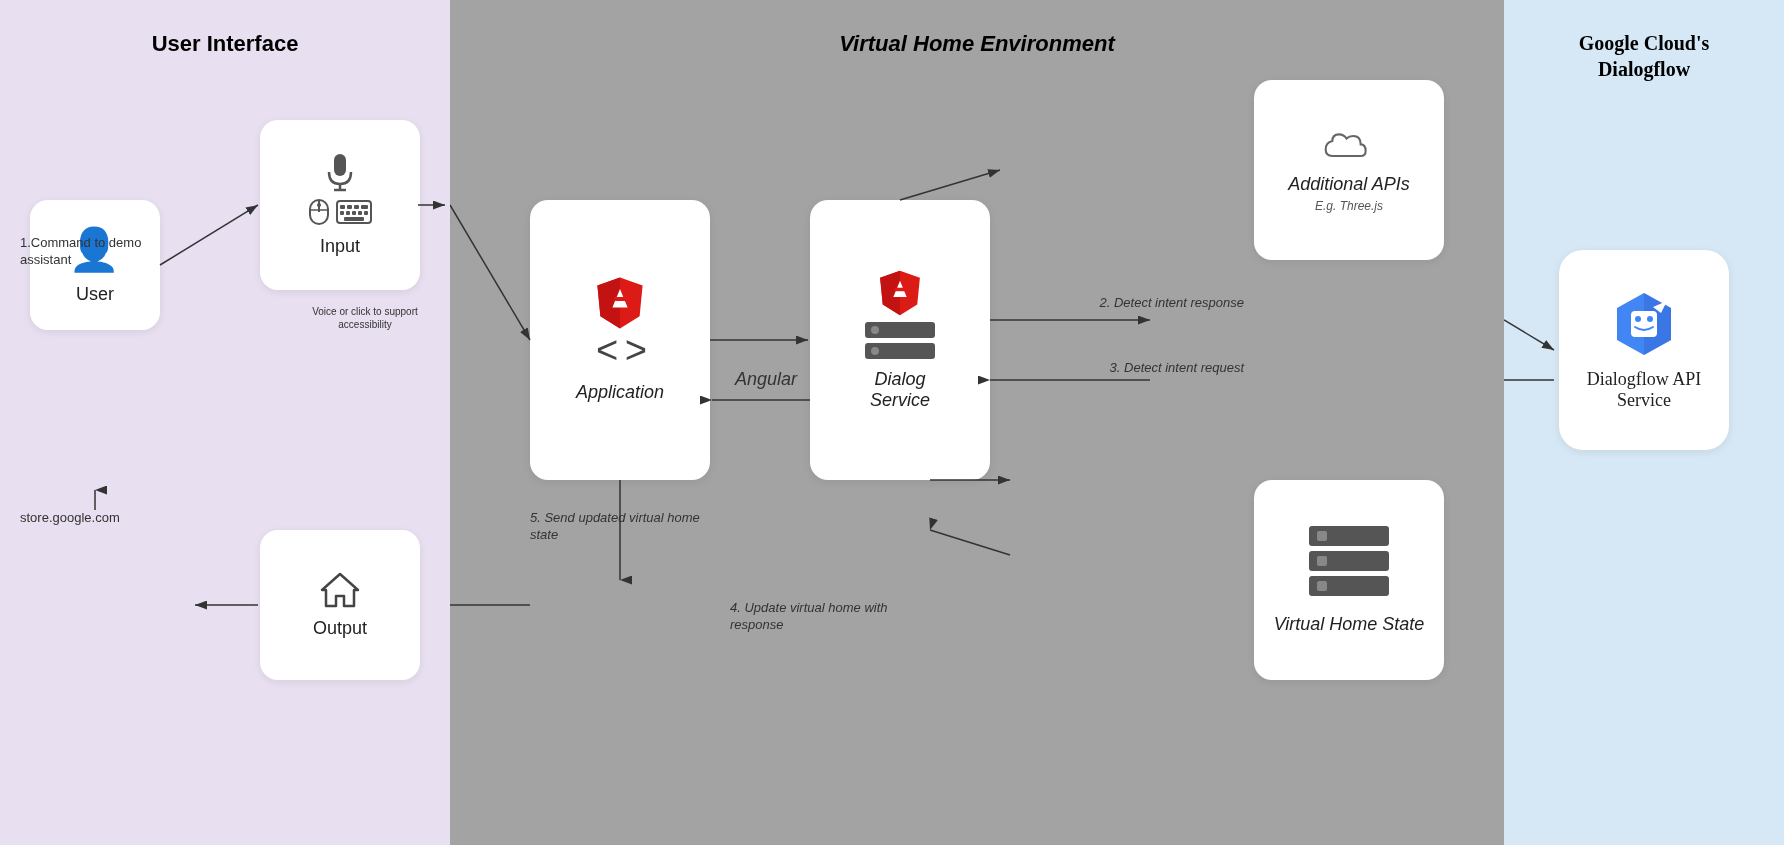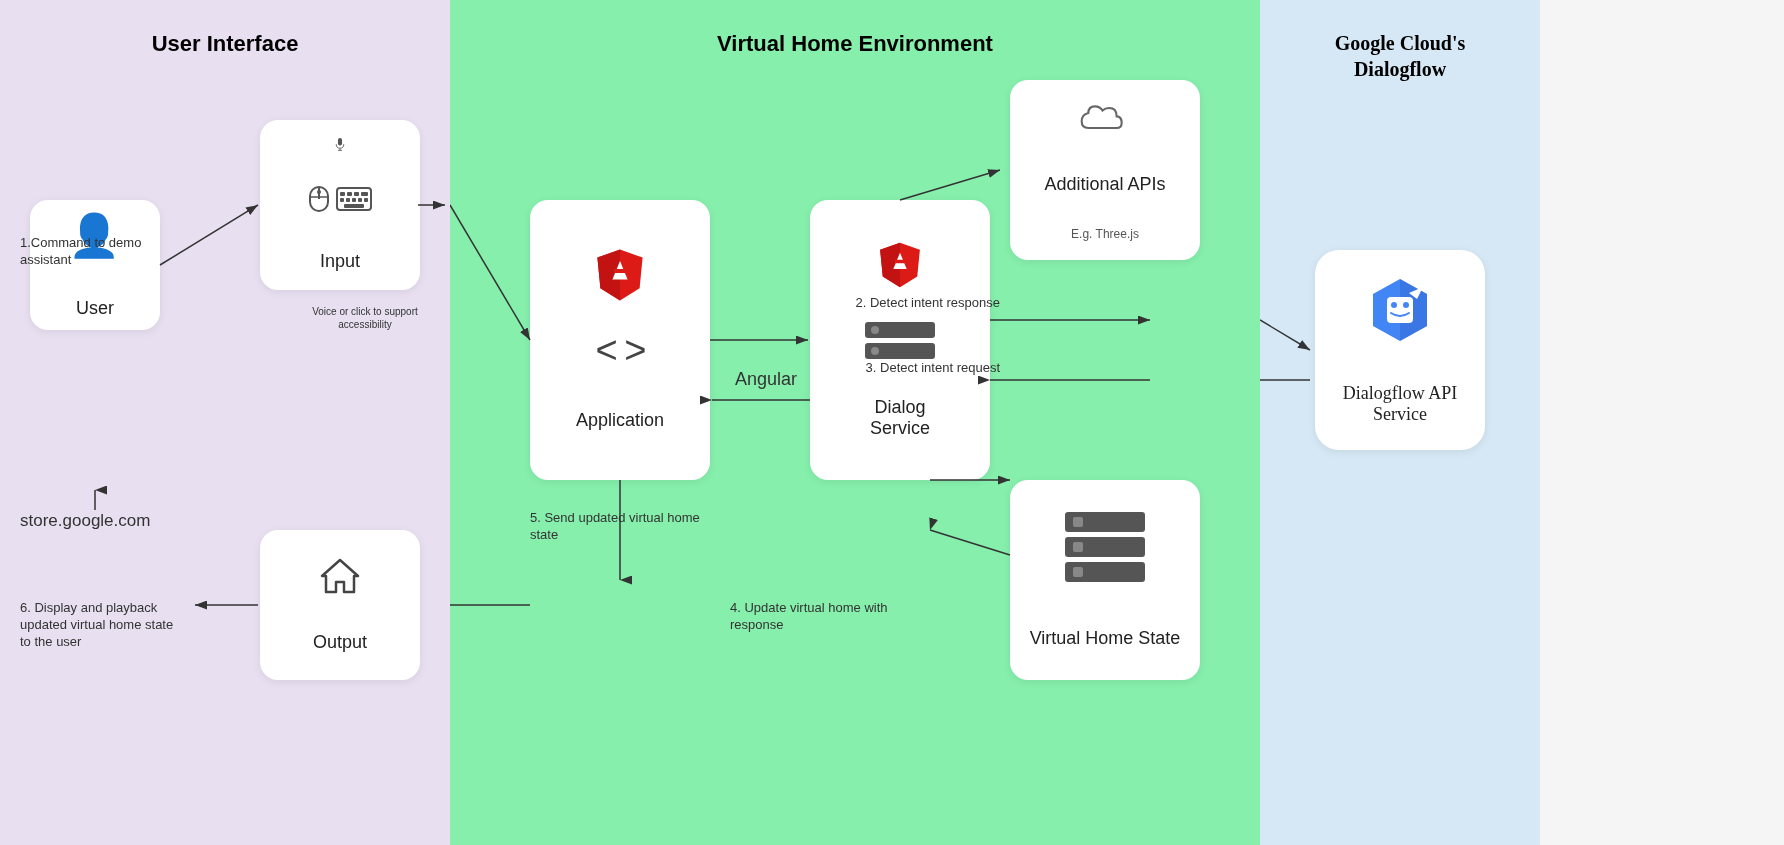--- a/index.html
+++ b/index.html
@@ -27,42 +27,42 @@
     }
 
     
     .user-interface {
       background: #e8dff0;
       width: 450px;
       flex-shrink: 0;
     }
 
     .virtual-home {
-      background: #86efac;
+      background: #a3a3a3;
       flex: 1;
+      font-style: italic;
     }
 
     .google-cloud {
       background: #d6e8f5;
       width: 280px;
       flex-shrink: 0;
     }
 
     
     .card {
       background: white;
       border-radius: 18px;
       display: flex;
       flex-direction: column;
       align-items: center;
       justify-content: center;
       padding: 18px 14px;
       position: absolute;
       box-shadow: 0 2px 8px rgba(0,0,0,0.08);
-      gap: 28px;
     }
 
     .card-label {
       font-size: 18px;
       font-weight: 500;
       margin-top: 10px;
       color: #222;
       text-align: center;
     }
 
@@ -143,21 +143,21 @@
     .code-symbol {
       font-size: 38px;
       color: #444;
       font-weight: 300;
       letter-spacing: -2px;
     }
   </style>
 </head>
 <body>
 
-<div style="position:relative; width:1540px; height:845px; display:flex;justify-content:space-between;">
+<div style="position:relative; width:1784px; height:845px; display:flex;justify-content:space-between;">
 
   <div class="section user-interface">
     <div class="section-title">User Interface</div>
 
     <div class="card" style="left:30px; top:200px; width:130px; height:130px;">
       <span style="font-size:42px; color:#444;">👤</span>
       <div class="card-label">User</div>
     </div>
 
     <div class="card" style="right:30px; top:120px; width:160px; height:170px;">
@@ -199,25 +199,22 @@
       </svg>
       <div class="card-label">Output</div>
     </div>
 
     <div class="arrow-label" style="left:20px; top:235px; width:130px; font-size:13px;">1.Command to demo
 assistant</div>
 
     <div class="arrow-label" style="right:10px; top:305px; width:150px; text-align:center; font-size:10px;">Voice or click to
 support accessibility</div>
 
-    <div class="arrow-label" style="left:20px; top:510px; font-size:17px;">store.google.com</div>
-
-    <div class="arrow-label" style="left:20px; top:600px; width:160px; font-size:13px;">6. Display and playback
-updated virtual home
-state to the user</div>
+    <div class="arrow-label" style="left:20px; top:510px; font-size:13px;">store.google.com</div>
+
 
     <svg class="arrows-svg">
 
       <defs>
         <marker id="arrowhead" markerWidth="8" markerHeight="6" refX="8" refY="3" orient="auto">
           <polygon points="0 0, 8 3, 0 6" fill="#333"></polygon>
         </marker>
         <marker id="arrowhead-up" markerWidth="6" markerHeight="8" refX="3" refY="0" orient="auto">
           <polygon points="0 8, 3 0, 6 8" fill="#333"></polygon>
         </marker>

